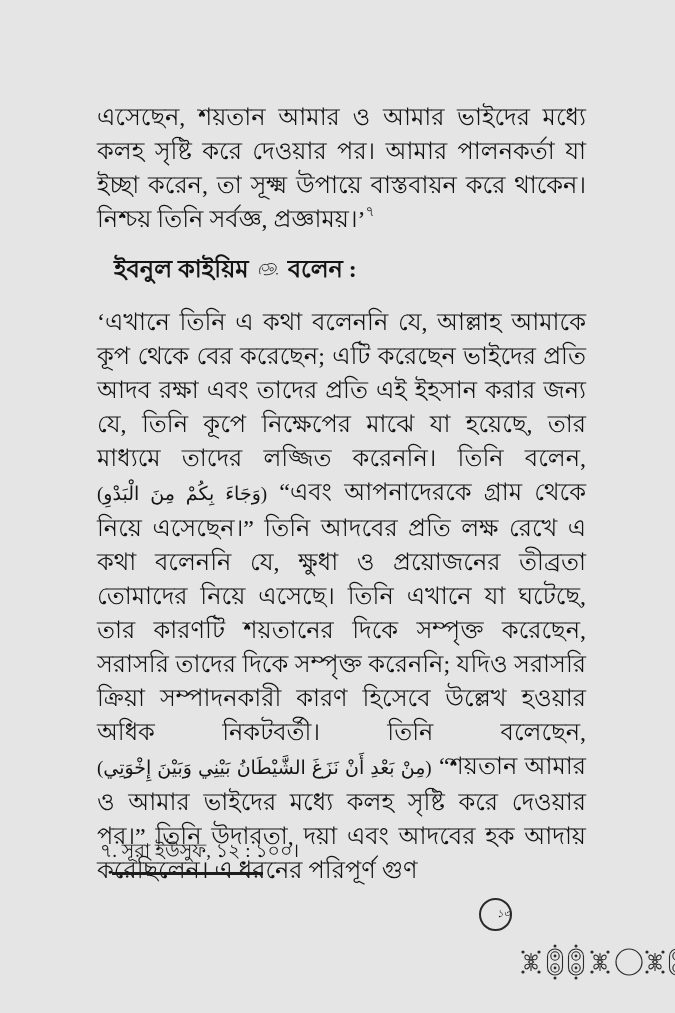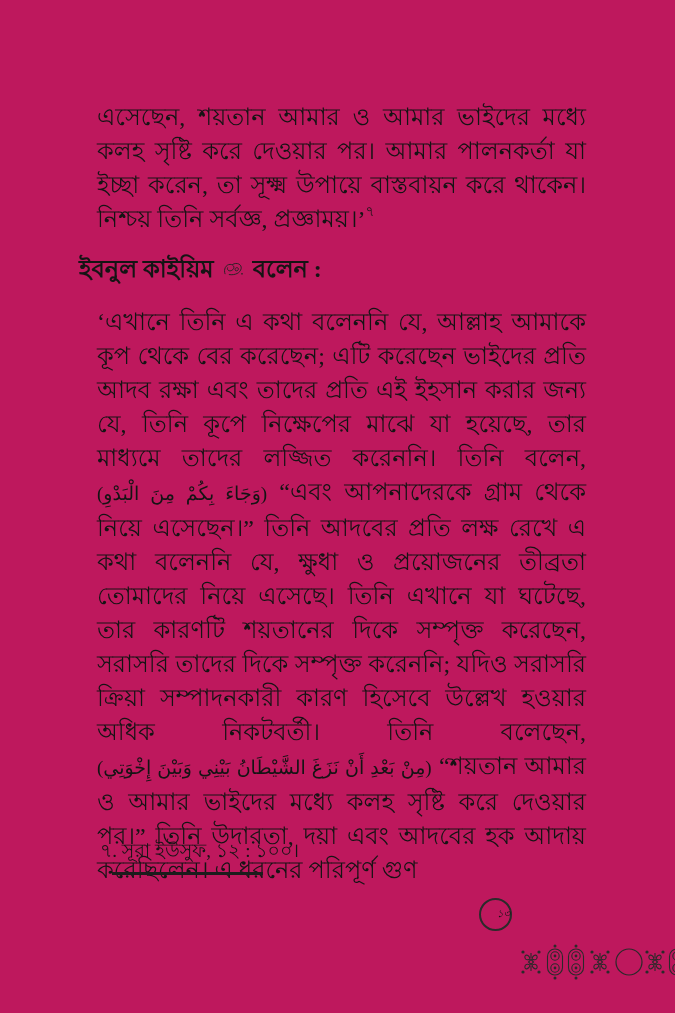--- a/index.html
+++ b/index.html
@@ -1,34 +1,34 @@
 <!DOCTYPE html>
 <html><head>
 <meta charset="utf-8">
 <style>
   html,body{margin:0;padding:0;background:#ffffff;}
   .page{
     position:relative;
     width:675px;height:1013px;
-    background:#be185d;
+    background:#e5e5e5;
     color:#141414;
     font-family:"Liberation Serif","DejaVu Serif",serif;
     overflow:hidden;
   }
   .bn{
     position:absolute;
     margin:0;
     font-size:24px;
     line-height:34px;
     text-align:justify;
     color:#141414;
   }
   .para1{left:97px;top:100px;width:489px;}
   .heading{
-    position:absolute;left:79px;top:252px;margin:0;
+    position:absolute;left:114px;top:252px;margin:0;
     font-size:24px;font-weight:bold;line-height:34px;color:#141414;
     display:flex;align-items:center;gap:8px;
   }
   .para2{left:97px;top:305px;width:489px;}
   .ar{
     font-family:Liberation Serif, serif;
     font-size:19px;
     direction:rtl;
     unicode-bidi:isolate;
     white-space:nowrap;

